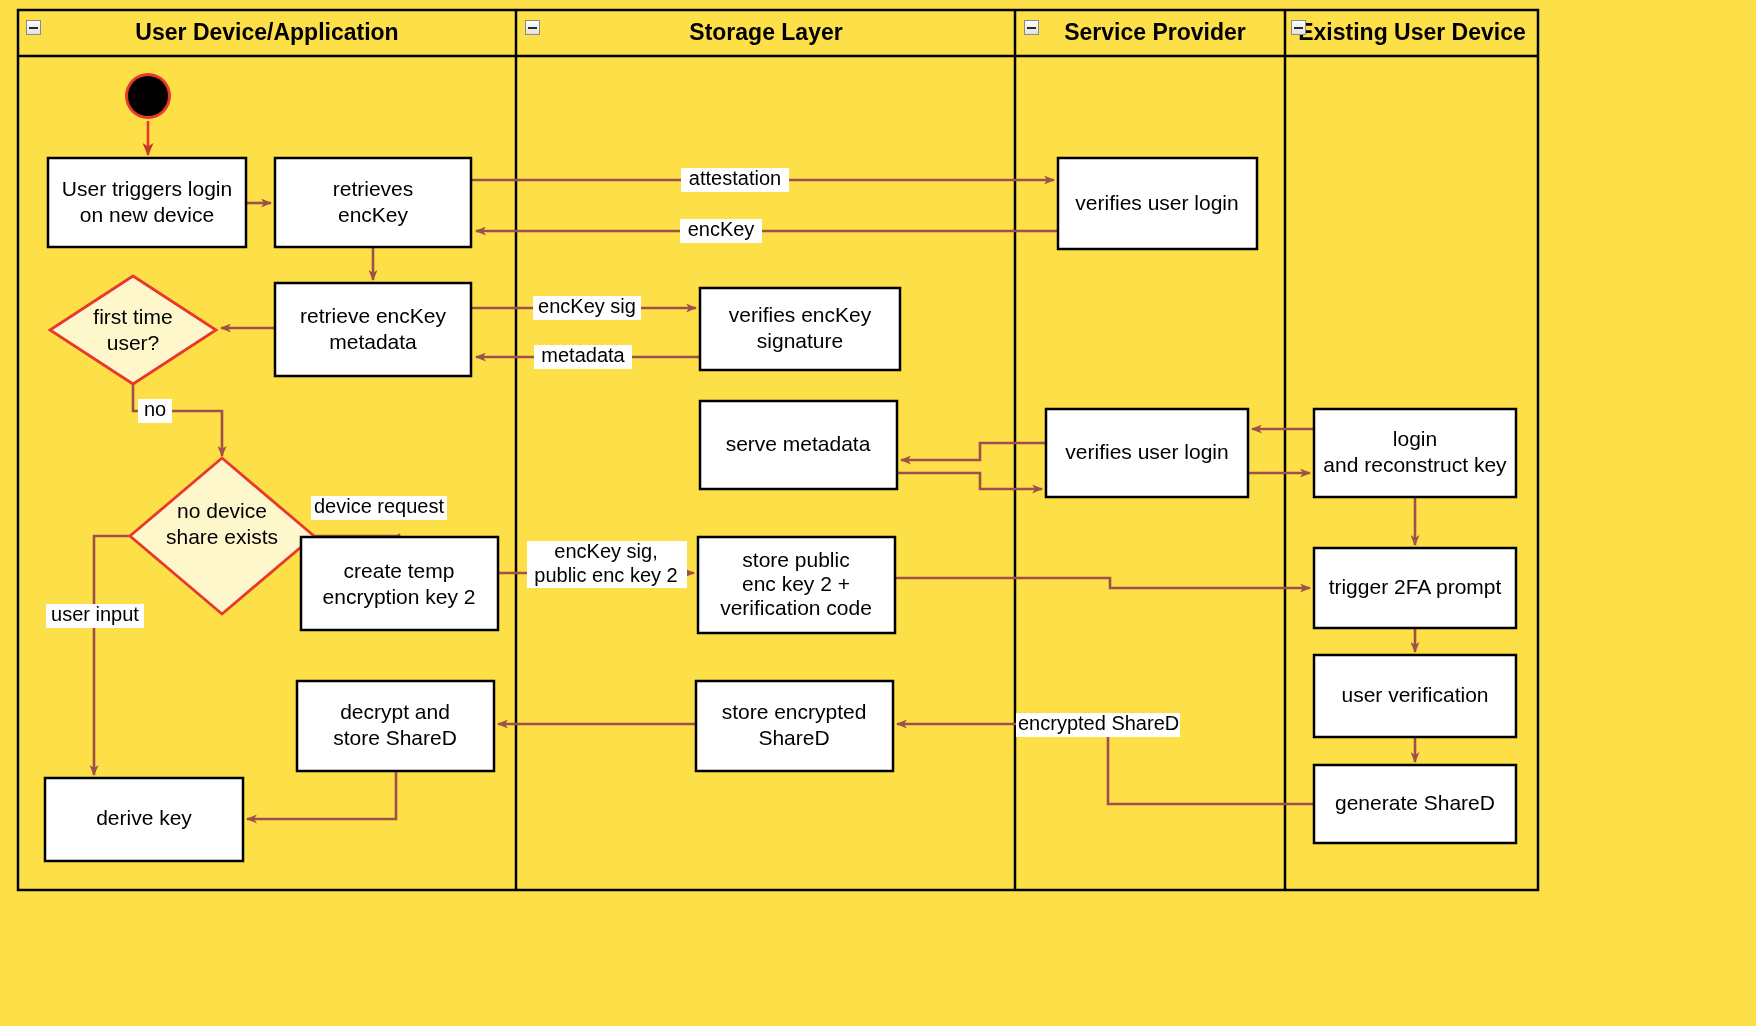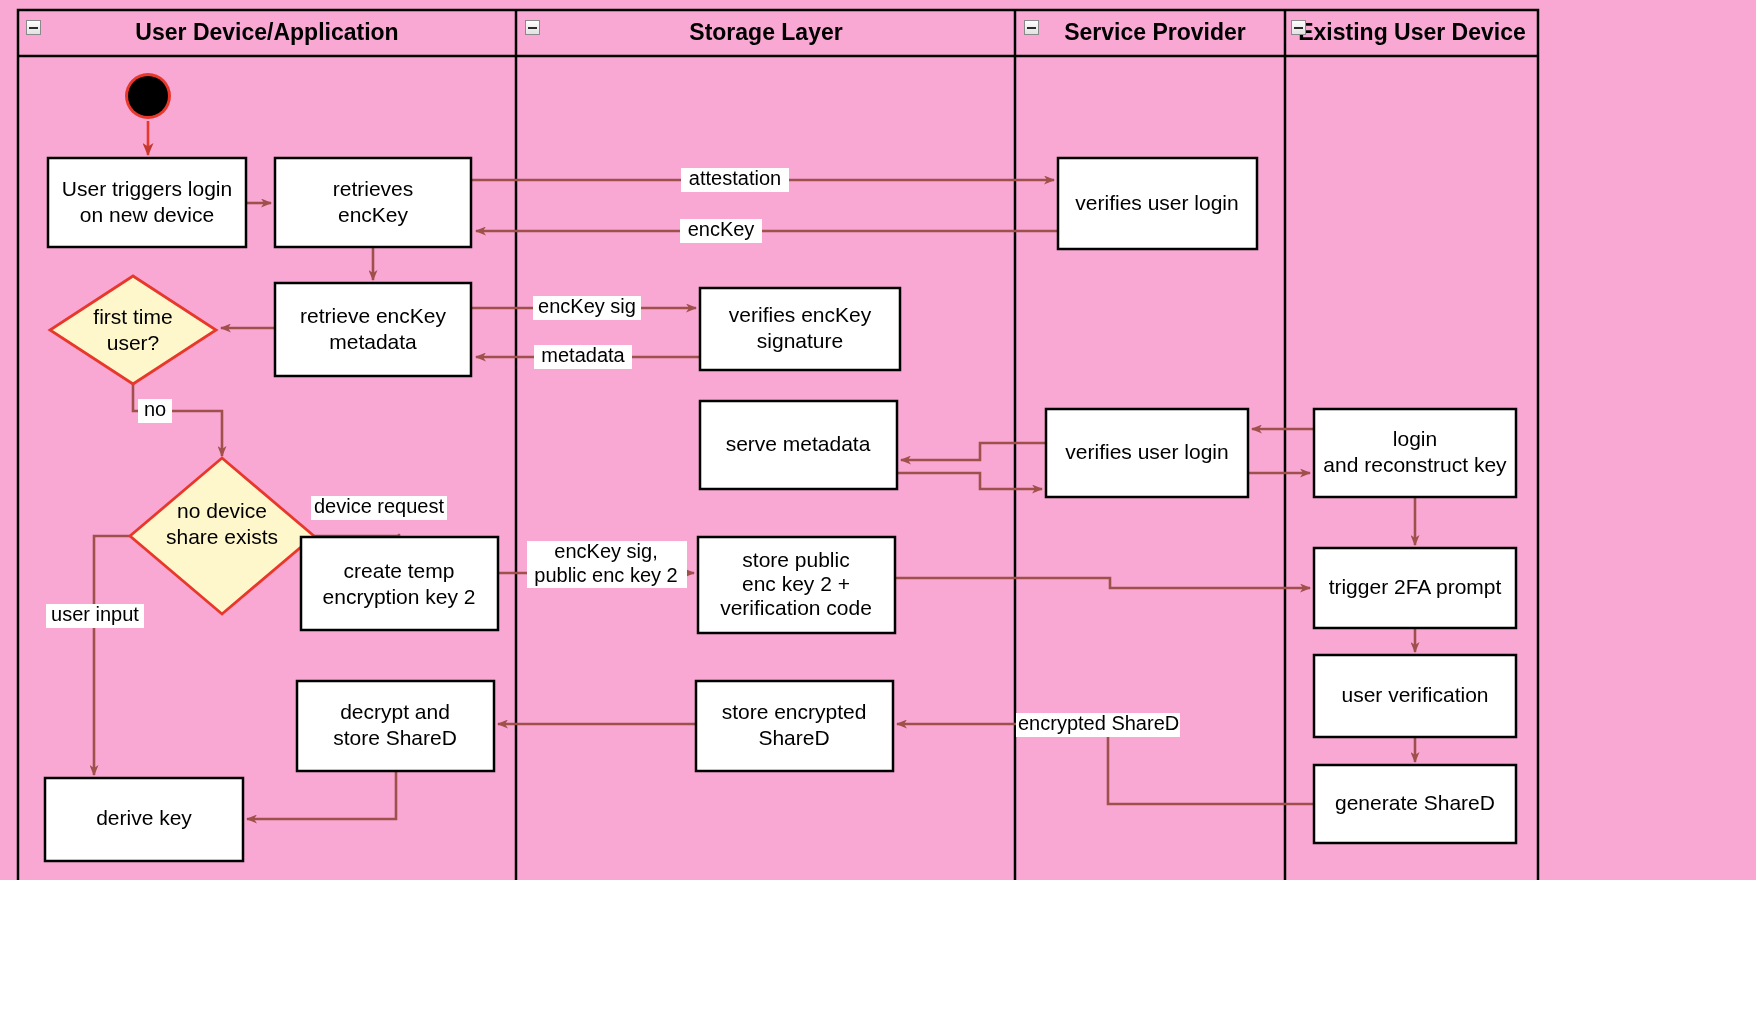--- a/index.html
+++ b/index.html
@@ -4,22 +4,22 @@
 <style>
   html, body {
     margin: 0;
     padding: 0;
     background: #ffffff;
     font-family: "Liberation Sans", sans-serif;
   }
   #canvas {
     position: relative;
     width: 1756px;
-    height: 880px;
-    background: #f9a8d4;
+    height: 1026px;
+    background: #fde047;
     overflow: hidden;
   }
   svg.diagram {
     position: absolute;
     left: 0;
     top: 0;
     width: 1756px;
     height: 1026px;
   }
   .lane-border { fill: none; stroke: #000000; stroke-width: 2.5; }

